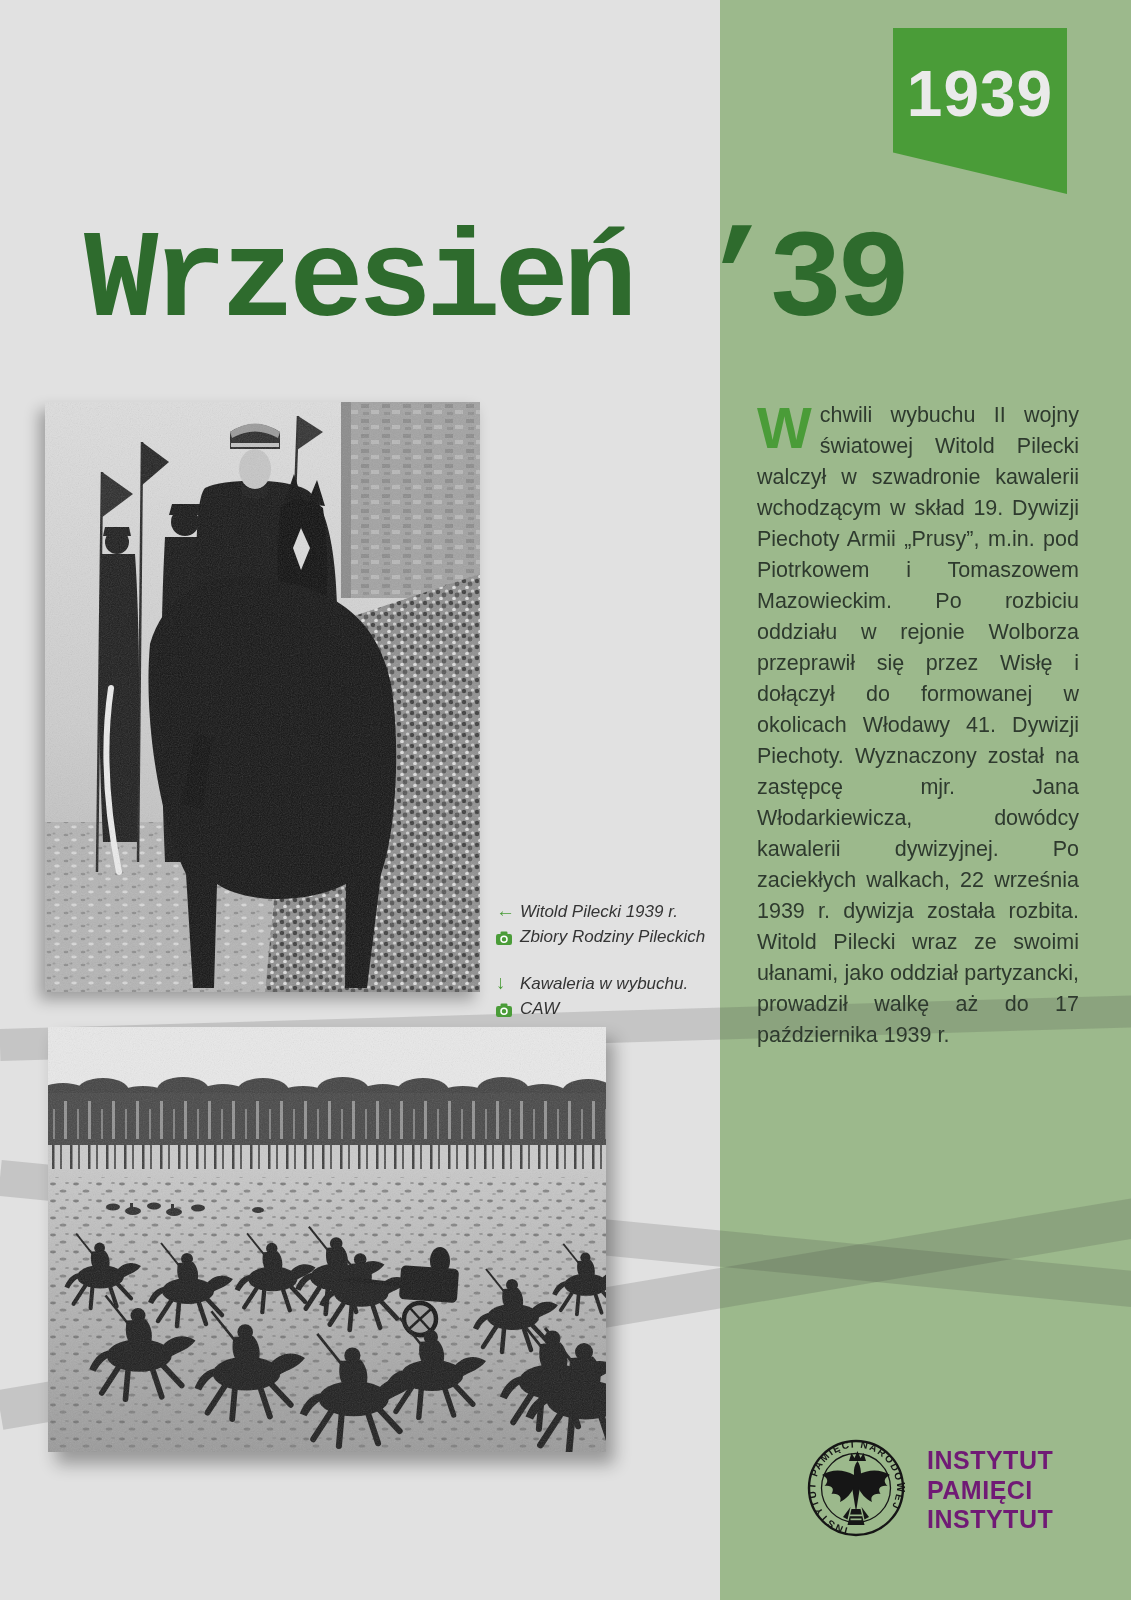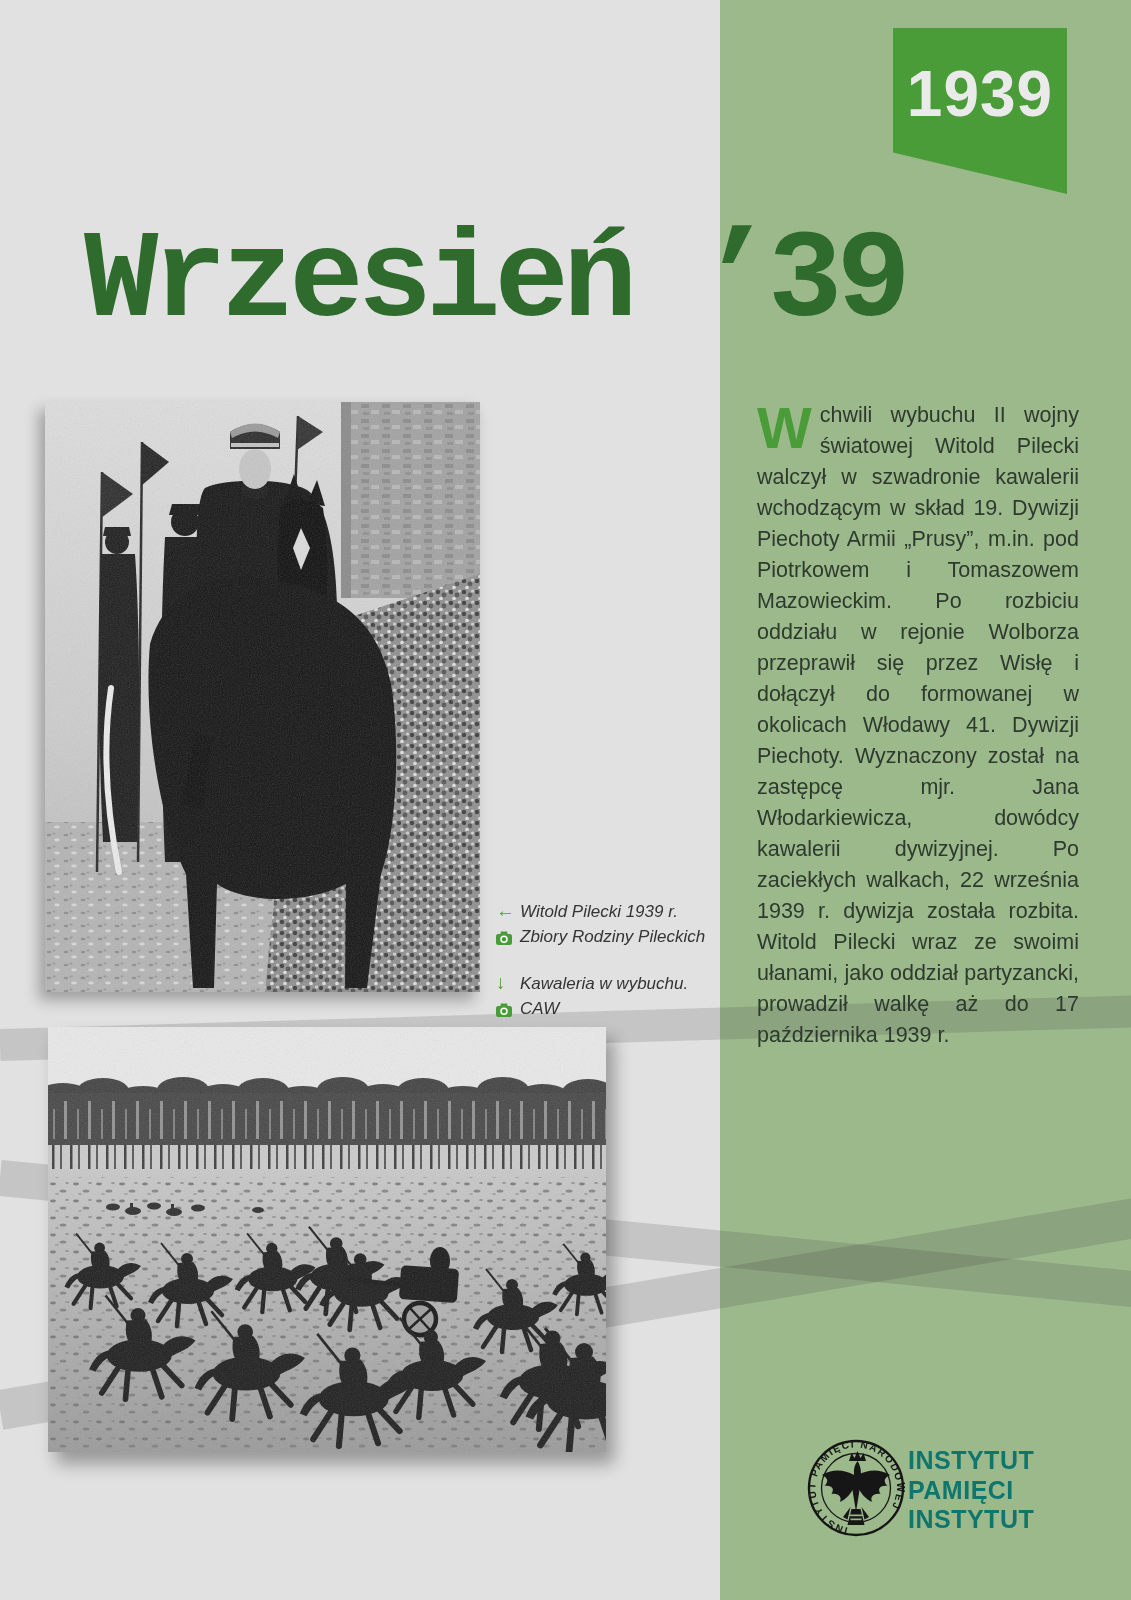--- a/index.html
+++ b/index.html
@@ -37,21 +37,21 @@
   .article{
     position:absolute;left:757px;top:400px;width:322px;
     font-size:21.5px;line-height:31px;color:#2e3a2e;text-align:justify;
   }
   .dropcap{
     float:left;font-size:58px;line-height:46px;padding:5px 8px 0 0;
     font-weight:bold;color:#4a9c38;
   }
   .logo{position:absolute;left:806px;top:1438px;display:flex;align-items:flex-start;}
   .logo-seal{width:100px;height:100px;}
-  .logo-text{margin-left:2px;margin-top:8px;font-size:25px;line-height:29.5px;font-weight:bold;color:#0f766e;letter-spacing:0.5px;}
+  .logo-text{margin-left:21px;margin-top:8px;font-size:25px;line-height:29.5px;font-weight:bold;color:#701a75;letter-spacing:0.5px;}
 </style>
 </head>
 <body>
 
 <div class="page">
 
   <div class="green-panel"></div>
 
   <div class="ribbon ribbon-t"></div>
   <div class="ribbon ribbon-m"></div>

